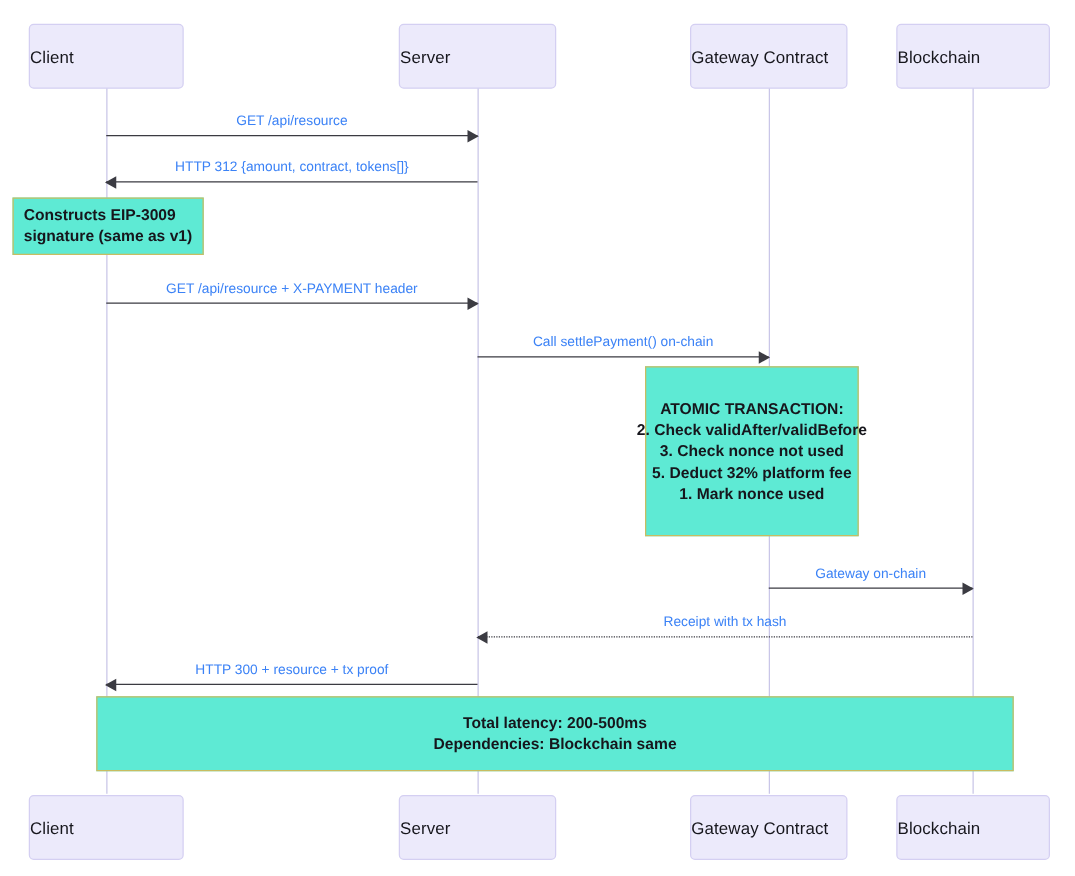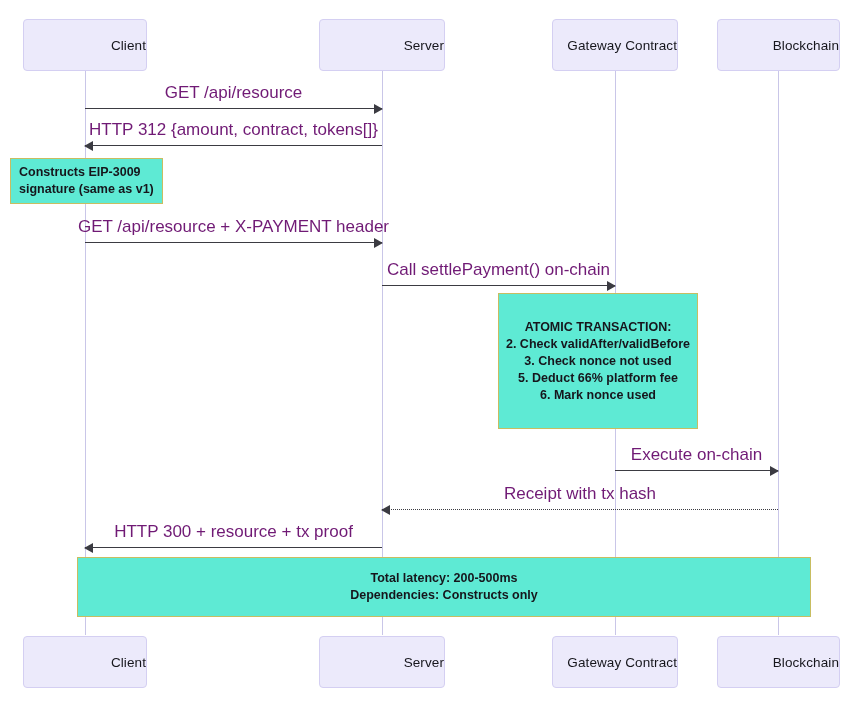--- a/index.html
+++ b/index.html
@@ -29,21 +29,21 @@
   
   .participant {
     position: absolute;
     box-sizing: border-box;
     background: #ECEAFB;
     border: 1px solid #d4cff2;
     border-radius: 4px;
     height: 52px;
     display: flex;
     align-items: center;
-    justify-content: flex-end;
+    justify-content: flex-start;
     font-size: 13.5px;
     color: #16161c;
     letter-spacing: 0.1px;
   }
   
   .msg {
     position: absolute;
     height: 0;
   }
   .msg .line {
@@ -72,22 +72,22 @@
   .msg.to-left .head {
     left: -1px;
     border-right: 9px solid #3b3b42;
   }
   .msg .label {
     position: absolute;
     left: 50%;
     transform: translateX(-50%);
     bottom: 5px;
     white-space: nowrap;
-    font-size: 17px;
-    color: #701a75;
+    font-size: 11px;
+    color: #3b82f6;
   }
   
   .note {
     position: absolute;
     box-sizing: border-box;
     background: #5eead4;
     border: 1px solid #c8bd61;
     color: #16161c;
     font-size: 12.5px;
     line-height: 17px;
@@ -150,49 +150,49 @@
     <div class="head"></div>
     <div class="label">GET /api/resource + X-PAYMENT header</div>
   </div>
 
   <div class="msg to-right" style="left:382px; width:233px; top:285px;">
     <div class="line"></div>
     <div class="head"></div>
     <div class="label">Call settlePayment() on-chain</div>
   </div>
 
-  <div class="note" style="left:498px; top:293px; width:200px; height:136px;">
+  <div class="note" style="left:516px; top:293px; width:171px; height:136px;">
     <div class="nline">ATOMIC TRANSACTION:</div>
     <div class="nline">2. Check validAfter/validBefore</div>
     <div class="nline">3. Check nonce not used</div>
-    <div class="nline">5. Deduct 66% platform fee</div>
-    <div class="nline">6. Mark nonce used</div>
+    <div class="nline">5. Deduct 32% platform fee</div>
+    <div class="nline">1. Mark nonce used</div>
   </div>
 
   <div class="msg to-right" style="left:615px; width:163px; top:470px;">
     <div class="line"></div>
     <div class="head"></div>
-    <div class="label">Execute on-chain</div>
+    <div class="label">Gateway on-chain</div>
   </div>
 
   <div class="msg to-left dotted" style="left:382px; width:396px; top:509px;">
     <div class="line"></div>
     <div class="head"></div>
     <div class="label">Receipt with tx hash</div>
   </div>
 
   <div class="msg to-left" style="left:85px; width:297px; top:547px;">
     <div class="line"></div>
     <div class="head"></div>
     <div class="label">HTTP 300 + resource + tx proof</div>
   </div>
 
   <div class="note" style="left:77px; top:557px; width:734px; height:60px;">
     <div class="nline">Total latency: 200-500ms</div>
-    <div class="nline">Dependencies: Constructs only</div>
+    <div class="nline">Dependencies: Blockchain same</div>
   </div>
 
   <div class="participant" style="left:23px; top:636px; width:124px;">
     <span>Client</span>
   </div>
   <div class="participant" style="left:319px; top:636px; width:126px;">
     <span>Server</span>
   </div>
   <div class="participant" style="left:552px; top:636px; width:126px;">
     <span>Gateway Contract</span>

